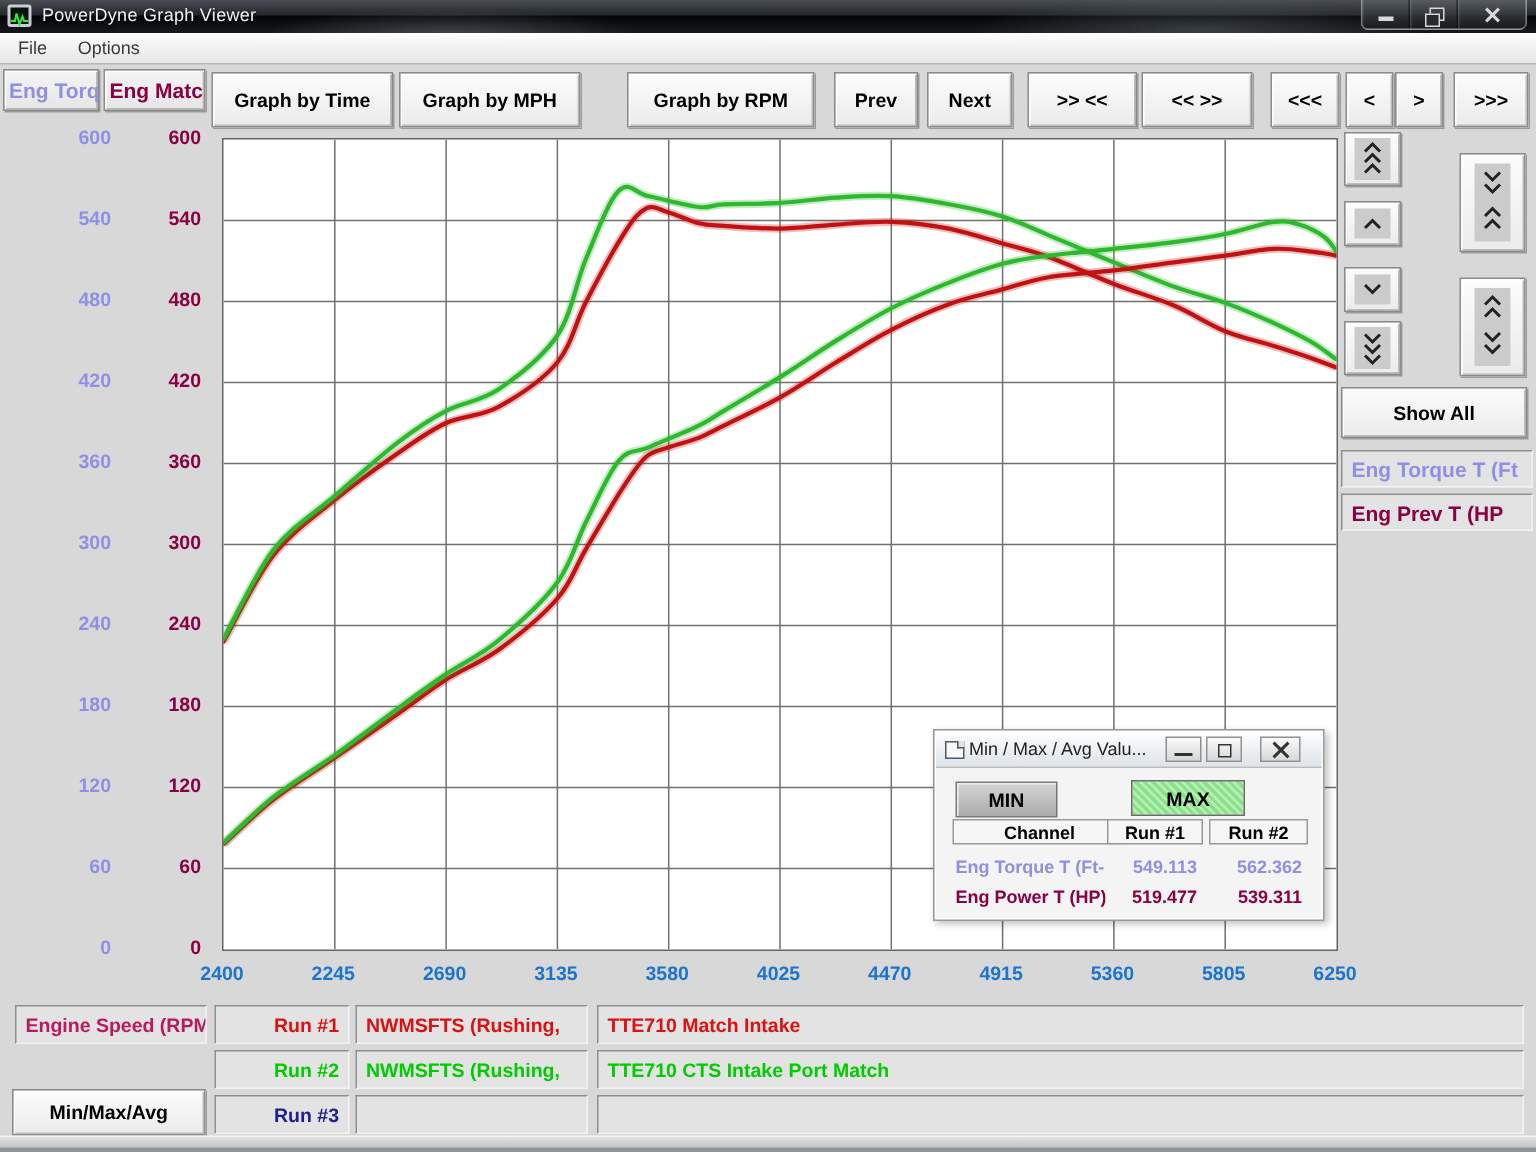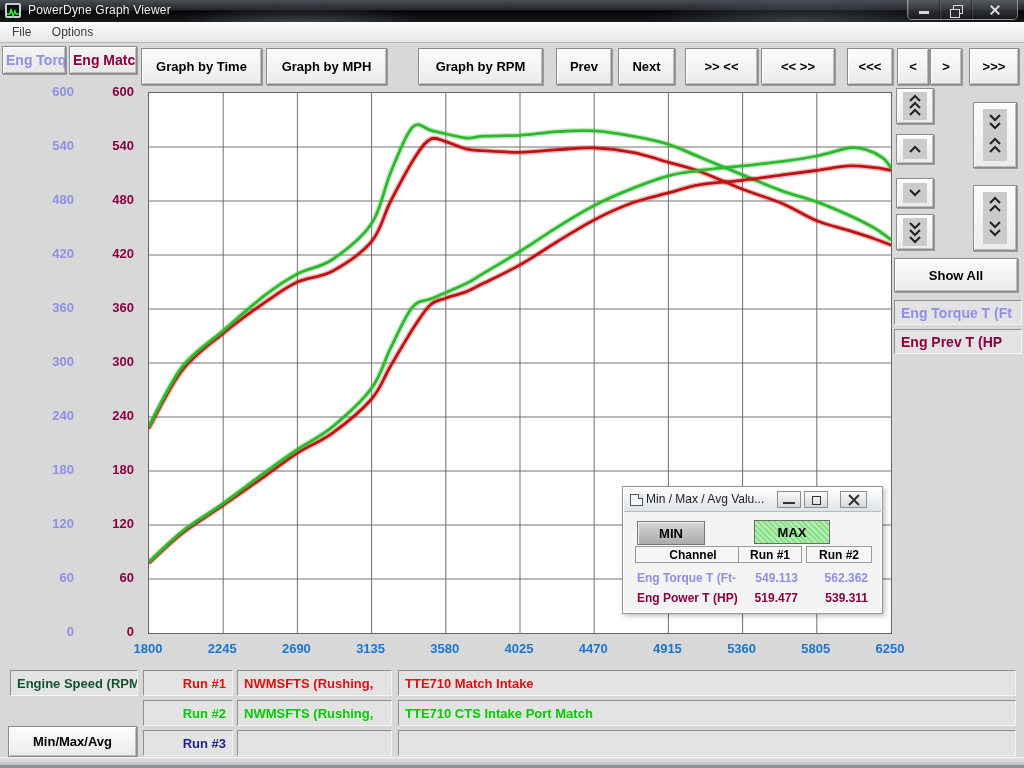--- a/index.html
+++ b/index.html
@@ -70,21 +70,21 @@
     border:1px solid #777;box-shadow:inset 1px 1px 0 #efefef;font-weight:bold;font-size:13px;
     display:flex;align-items:center;justify-content:center;}
   .maxbtn{position:absolute;left:131px;top:33px;width:74px;height:22px;
     background:repeating-linear-gradient(45deg,#8ce08c 0 2px,#b2f0b2 2px 4px);
     border:1px solid #6a6a6a;font-weight:bold;font-size:13px;display:flex;align-items:center;justify-content:center;}
   .mmhead{position:absolute;top:59px;height:17px;background:#f6f6f6;border:1px solid #9a9a9a;
     box-sizing:border-box;font-weight:bold;font-size:12px;display:flex;align-items:center;justify-content:center;}
   .mmcell{position:absolute;height:15px;font-weight:bold;font-size:12px;white-space:nowrap;overflow:hidden;}
   .num{text-align:right;}
 
-  .c-torq{color:#8f8fe6;} .c-pow{color:#8b0042;} .c-blue{color:#14532d;}
+  .c-torq{color:#8f8fe6;} .c-pow{color:#8b0042;} .c-blue{color:#be185d;}
   .c-run1{color:#dd1111;} .c-run2{color:#00cc00;} .c-run3{color:#1f1f8f;}
 </style>
 </head>
 <body>
 
 <div class="titlebar">
   <div class="app-icon">
     <svg width="12" height="12" viewBox="0 0 12 12">
         <polyline points="0,8 3,8 4,3 6,10 8,5 9,8 12,8" fill="none" stroke="#34e834" stroke-width="1.4"></polyline>
       </svg>
@@ -173,21 +173,21 @@
     <div class="ylab c-torq" style="left: 4px; top: 461px;">180</div>
     <div class="ylab c-pow" style="left: 64px; top: 461px;">180</div>
     <div class="ylab c-torq" style="left: 4px; top: 515px;">120</div>
     <div class="ylab c-pow" style="left: 64px; top: 515px;">120</div>
     <div class="ylab c-torq" style="left: 4px; top: 569px;">60</div>
     <div class="ylab c-pow" style="left: 64px; top: 569px;">60</div>
     <div class="ylab c-torq" style="left: 4px; top: 623px;">0</div>
     <div class="ylab c-pow" style="left: 64px; top: 623px;">0</div>
   </div>
 <div id="x-labels">
-    <div class="xlab" style="left: 148px;">1800</div>
+    <div class="xlab" style="left: 148px;">2400</div>
     <div class="xlab" style="left: 222.2px;">2245</div>
     <div class="xlab" style="left: 296.4px;">2690</div>
     <div class="xlab" style="left: 370.6px;">3135</div>
     <div class="xlab" style="left: 444.8px;">3580</div>
     <div class="xlab" style="left: 519px;">4025</div>
     <div class="xlab" style="left: 593.2px;">4470</div>
     <div class="xlab" style="left: 667.4px;">4915</div>
     <div class="xlab" style="left: 741.6px;">5360</div>
     <div class="xlab" style="left: 815.8px;">5805</div>
     <div class="xlab" style="left: 890px;">6250</div>

